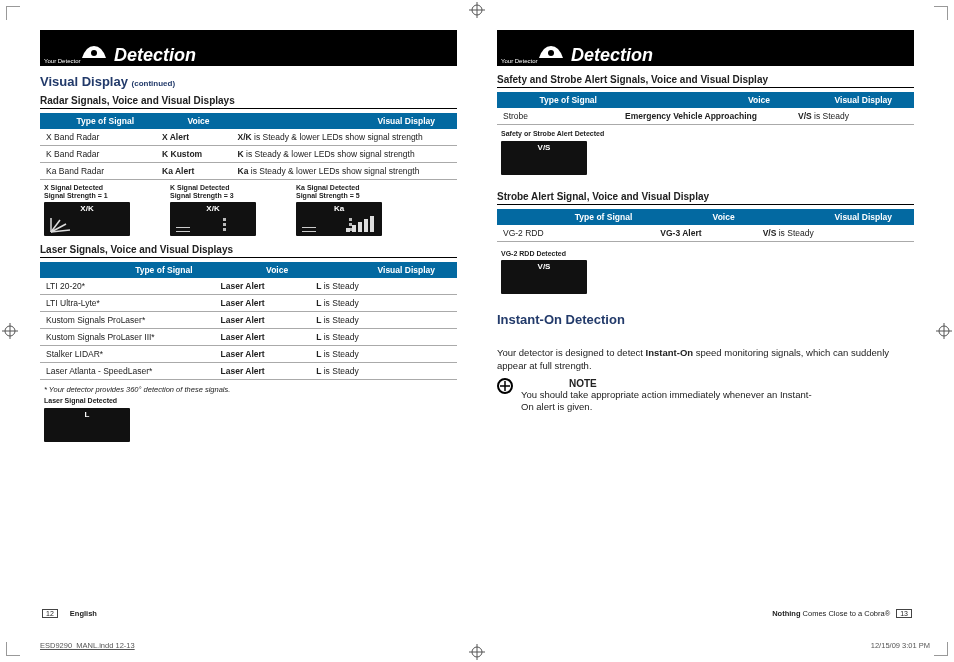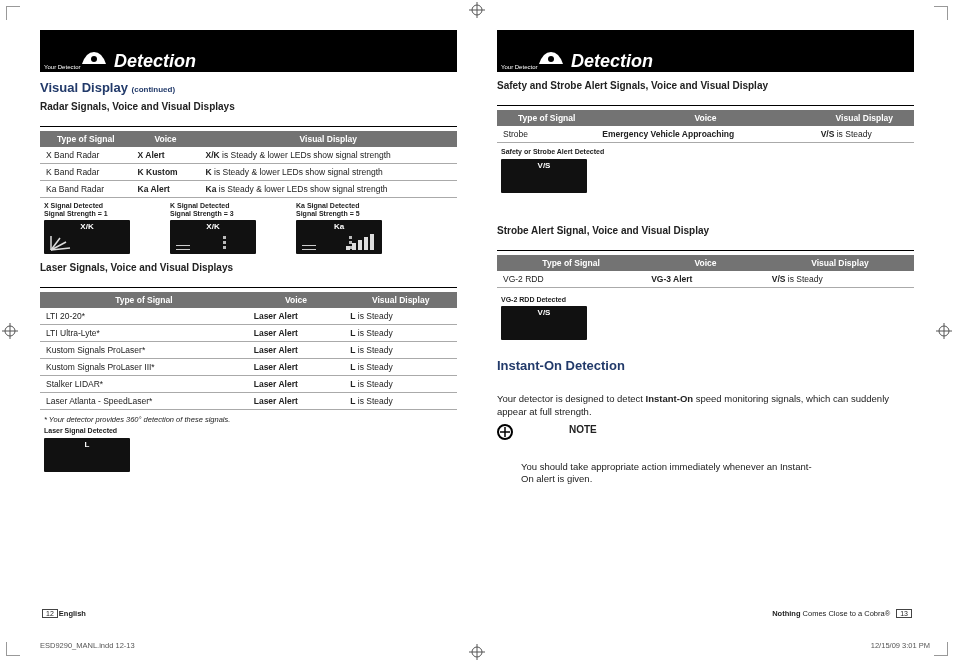--- a/index.html
+++ b/index.html
@@ -38,21 +38,21 @@
   .spread {
     position: absolute;
     top: 30px; left: 40px; right: 40px; bottom: 44px;
     display: flex;
     gap: 40px;
   }
   .page { flex: 1; position: relative; }
   .black-bar {
     background: #000;
     color: #fff;
-    height: 42px;
+    height: 36px;
     display: flex;
     align-items: flex-end;
     padding: 0 0 2px 0;
     margin-bottom: 8px;
     position: relative;
   }
   .black-bar .brand {
     font-size: 6px;
     color: #fff;
     position: absolute;
@@ -77,33 +77,33 @@
     font-size: 13px;
     font-weight: bold;
     color: #223a6a;
     margin: 6px 0 6px 0;
   }
   .section-title .cont { font-size: 8px; font-weight: bold; }
   .sub-title {
     font-size: 10px;
     font-weight: bold;
     border-bottom: 1px solid #000;
-    padding-bottom: 14px;
+    padding-bottom: 2px;
     margin: 6px 0 4px 0;
   }
   table.signal {
     width: 100%;
     border-collapse: collapse;
     font-size: 8.5px;
   }
   table.signal th {
-    background: #737373;
+    background: #0369a1;
     color: #fff;
-    text-align: center;
-    padding: 3px 4px;
+    text-align: right;
+    padding: 3px 22px;
     font-weight: bold;
   }
   table.signal td {
     padding: 3px 6px;
     border-bottom: 1px solid #aaa;
     vertical-align: top;
   }
   table.signal td.voice { font-weight: bold; }
   table.signal td .bold { font-weight: bold; }
   .tight td { padding: 2px 6px; }
@@ -139,31 +139,31 @@
   .lcd .bars { position:absolute; right:8px; bottom:4px; display:flex; gap:2px; align-items:flex-end;}
   .lcd .bars i { width:4px; background:#ddd; display:block;}
   .note-row { display:flex; gap:8px; margin-top:6px; }
   .note-icon {
     width:16px; height:16px; border:2px solid #000; border-radius:50%;
     display:flex; align-items:center; justify-content:center;
     font-size:10px; font-weight:bold;
     flex-shrink:0;
   }
   .note-body .nhead { font-weight:bold; font-size:10px;padding-left:48px;}
-  .note-body .ntext { font-size:9.5px; line-height:1.3; max-width:300px;margin-top:26px;}
+  .note-body .ntext { font-size:9.5px; line-height:1.3; max-width:300px;}
   .para { font-size:9.5px; line-height:1.3; margin-top:20px;}
   .page-footer-l {
-    position:absolute; left:2px; bottom:0; font-size:7.5px; display:flex; align-items:center; gap:1px;
+    position:absolute; left:2px; bottom:0; font-size:7.5px; display:flex; align-items:center; gap:12px;
   }
   .page-footer-r {
     position:absolute; right:2px; bottom:0; font-size:7.5px; display:flex; align-items:center; gap:6px;
   }
   .pgnum { border:1px solid #444; padding:0 3px; font-size:7px;}
   .slug {
-    position:absolute; left:40px; bottom:12px; font-size:7.5px; color:#555;
+    position:absolute; left:40px; bottom:12px; font-size:7.5px; color:#555;text-decoration:underline;
   }
   .slug-r {
     position:absolute; right:24px; bottom:12px; font-size:7.5px; color:#555;text-align:right;
   }
 </style>
 </head>
 <body>
 
 <div class="crop-corner crop-tl"></div>
 <div class="crop-corner crop-tr"></div>
@@ -382,21 +382,21 @@
             <td class="voice">Emergency Vehicle Approaching</td>
             <td><span class="bold">V/S</span> is Steady</td>
           </tr>
         </tbody>
     </table>
     <div class="diag-label" style="margin:5px 0 3px 4px">Safety or Strobe Alert Detected</div>
     <div class="lcd" style="margin-left:4px">
       <span class="txt">V/S</span>
     </div>
 
-    <div class="sub-title" style="margin-top:32px">Strobe Alert Signal, Voice and Visual Display</div>
+    <div class="sub-title" style="margin-top:16px">Strobe Alert Signal, Voice and Visual Display</div>
     <table class="signal tight">
       <thead>
           <tr>
         <th>Type of Signal</th>
         <th>Voice</th>
         <th>Visual Display</th>
       </tr>
         </thead>
       <tbody>
           <tr>

